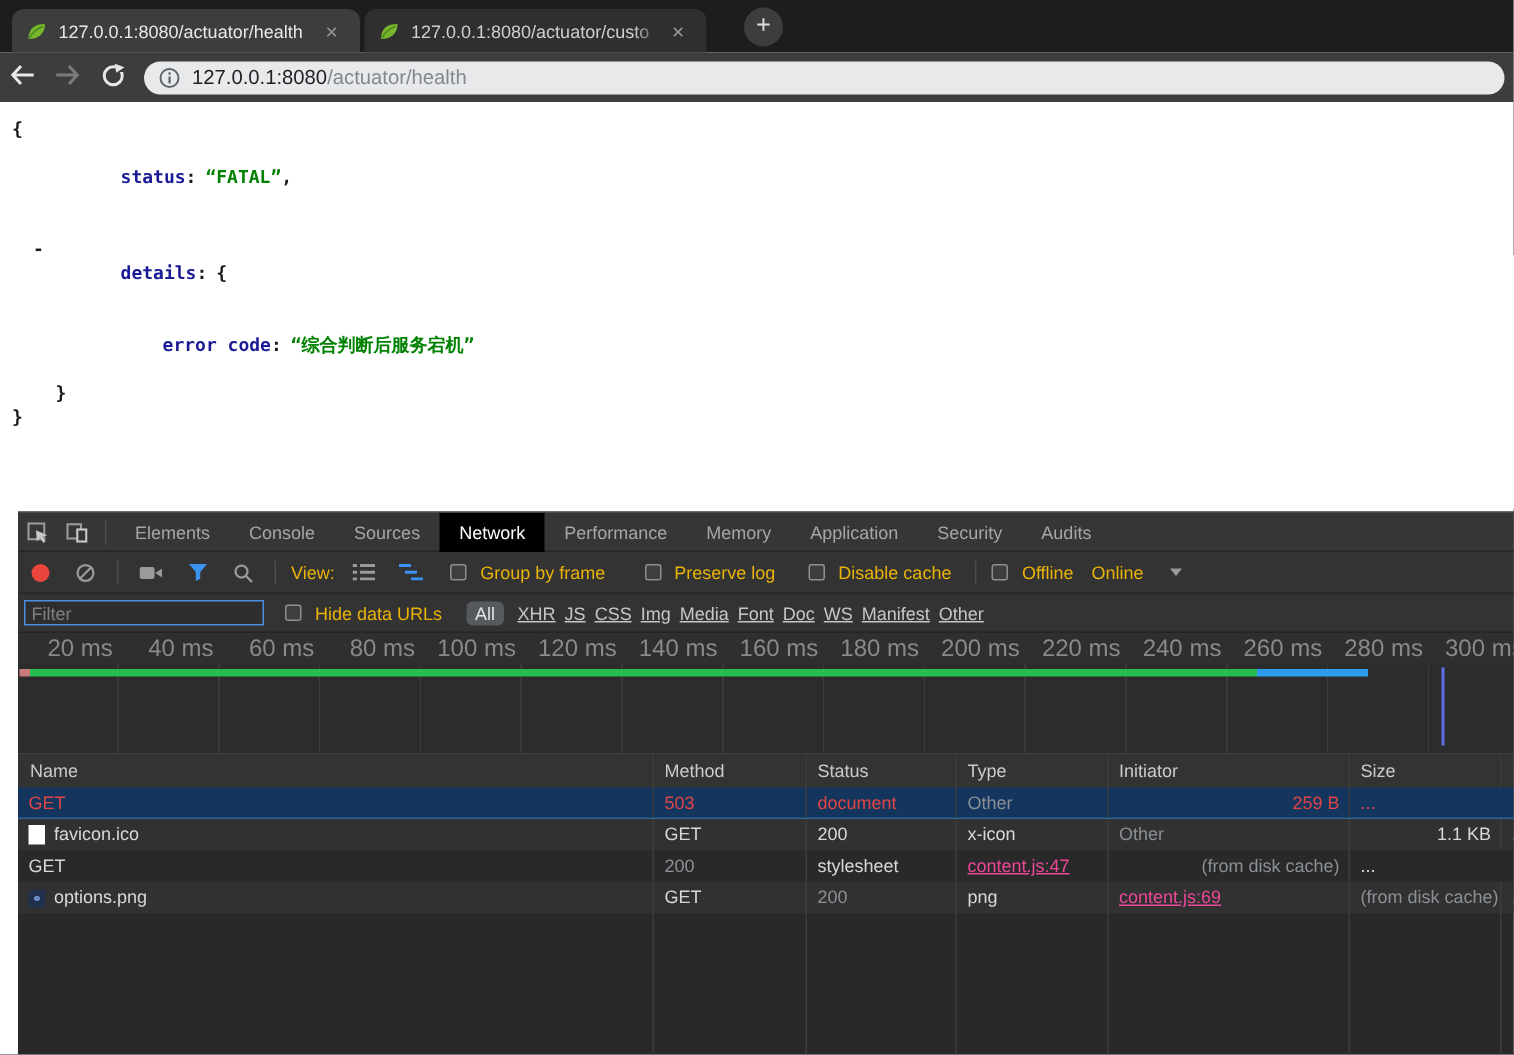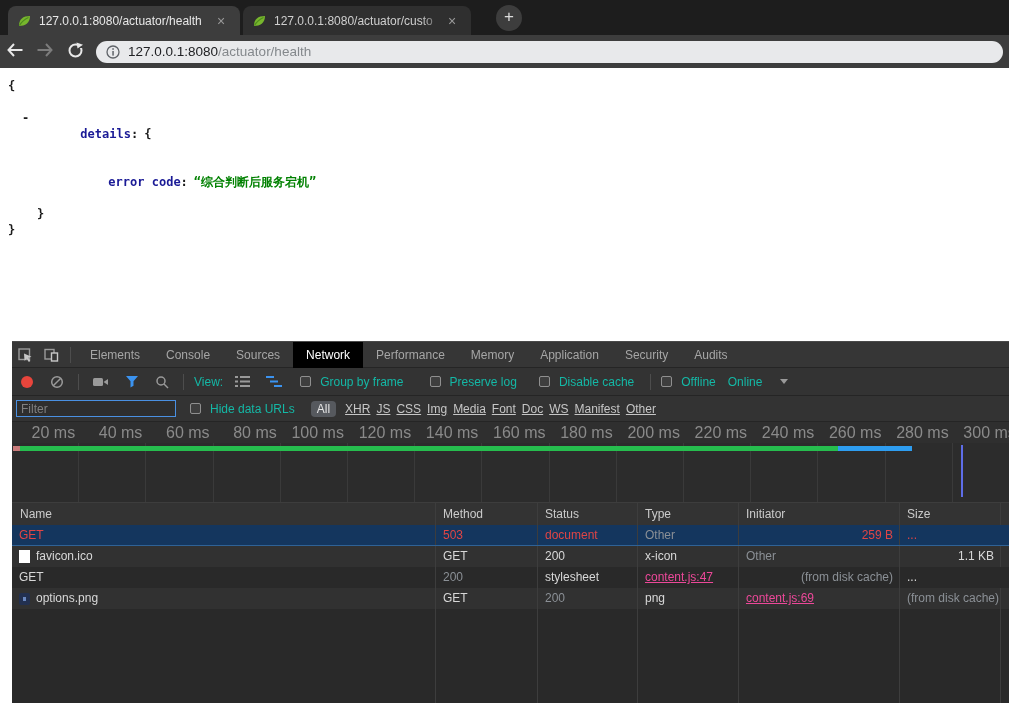--- a/index.html
+++ b/index.html
@@ -44,21 +44,21 @@
               color:#a8adb2; display:flex; flex-direction:column; border-top:1px solid #4a4a4a; }
   .dt-tabbar { height:26px; background:#363636; display:flex; align-items:center; flex:0 0 auto;
                border-bottom:1px solid #252525; }
   .dt-icnbtn { width:26px; display:flex; justify-content:center; flex:0 0 auto; }
   .vsep { width:1px; height:16px; background:#4d4d4d; margin:0 6px; flex:0 0 auto; }
   .dt-tab { padding:0 13px; height:26px; line-height:26px; color:#a6a6a6; flex:0 0 auto; }
   .dt-tab.sel { background:#000; color:#fff; }
   .dt-toolbar { height:28px; background:#333; display:flex; align-items:center; flex:0 0 auto;
                 border-bottom:1px solid #252525; }
   .recdot { width:12px; height:12px; border-radius:50%; background:#e8453c; margin:0 9px 0 9px; flex:0 0 auto;}
-  .lbl { margin:0 4px; color:#14b8a6; flex:0 0 auto; }
+  .lbl { margin:0 4px; color:#eab308; flex:0 0 auto; }
   .cb { width:11px; height:11px; border:1px solid #8f8f8f; border-radius:2px; background:#3e3e3e;
         margin:0 5px 0 10px; flex:0 0 auto; }
   .caret { width:0; height:0; border-left:4px solid transparent; border-right:4px solid transparent;
            border-top:5px solid #9a9a9a; margin-left:14px; flex:0 0 auto; }
   .icn { display:inline-flex; margin:0 8px; flex:0 0 auto; }
   .dt-filterbar { height:26px; background:#333; display:flex; align-items:center; flex:0 0 auto;
                   border-bottom:1px solid #252525; }
   .filter-input { width:160px; height:17px; margin-left:4px; background:#2e2e2e;
                   border:1px solid #4a90e2; color:#cfcfcf; font:12px "Liberation Sans",sans-serif;
                   padding:0 4px; outline:none; flex:0 0 auto;}
@@ -154,20 +154,23 @@
         </svg>
     </span>
     <span class="url"><span>127.0.0.1:8080</span><span class="path">/actuator/health</span></span>
   </div>
 </div>
 
 <div class="page">
   <div class="json-view">
     <div class="jl p8"><span class="jp">{</span></div>
     <div class="jl p37">
+      <span class="jk">status</span><span class="jp">:</span><span class="jv">“FATAL”</span><span class="jp">,</span>
+    </div>
+    <div class="jl p37">
       <span class="jmin">-</span>
       <span class="jk">details</span><span class="jp">:</span><span class="jp" style="margin-left:6px">{</span>
     </div>
     <div class="jl p65">
       <span class="jk">error code</span><span class="jp">:</span><span class="jv">“综合判断后服务宕机”</span>
     </div>
     <div class="jl p37"><span class="jp">}</span></div>
     <div class="jl p8"><span class="jp">}</span></div>
   </div>
 </div>

